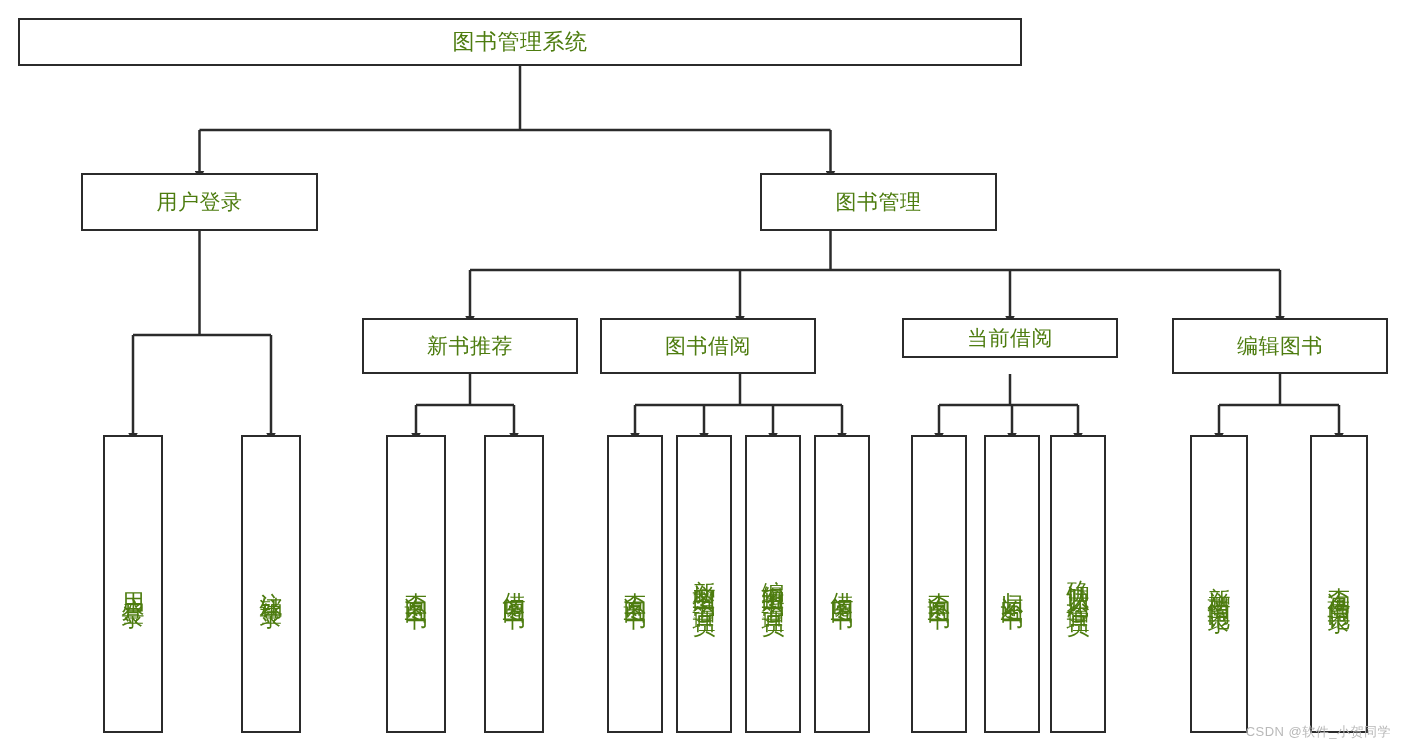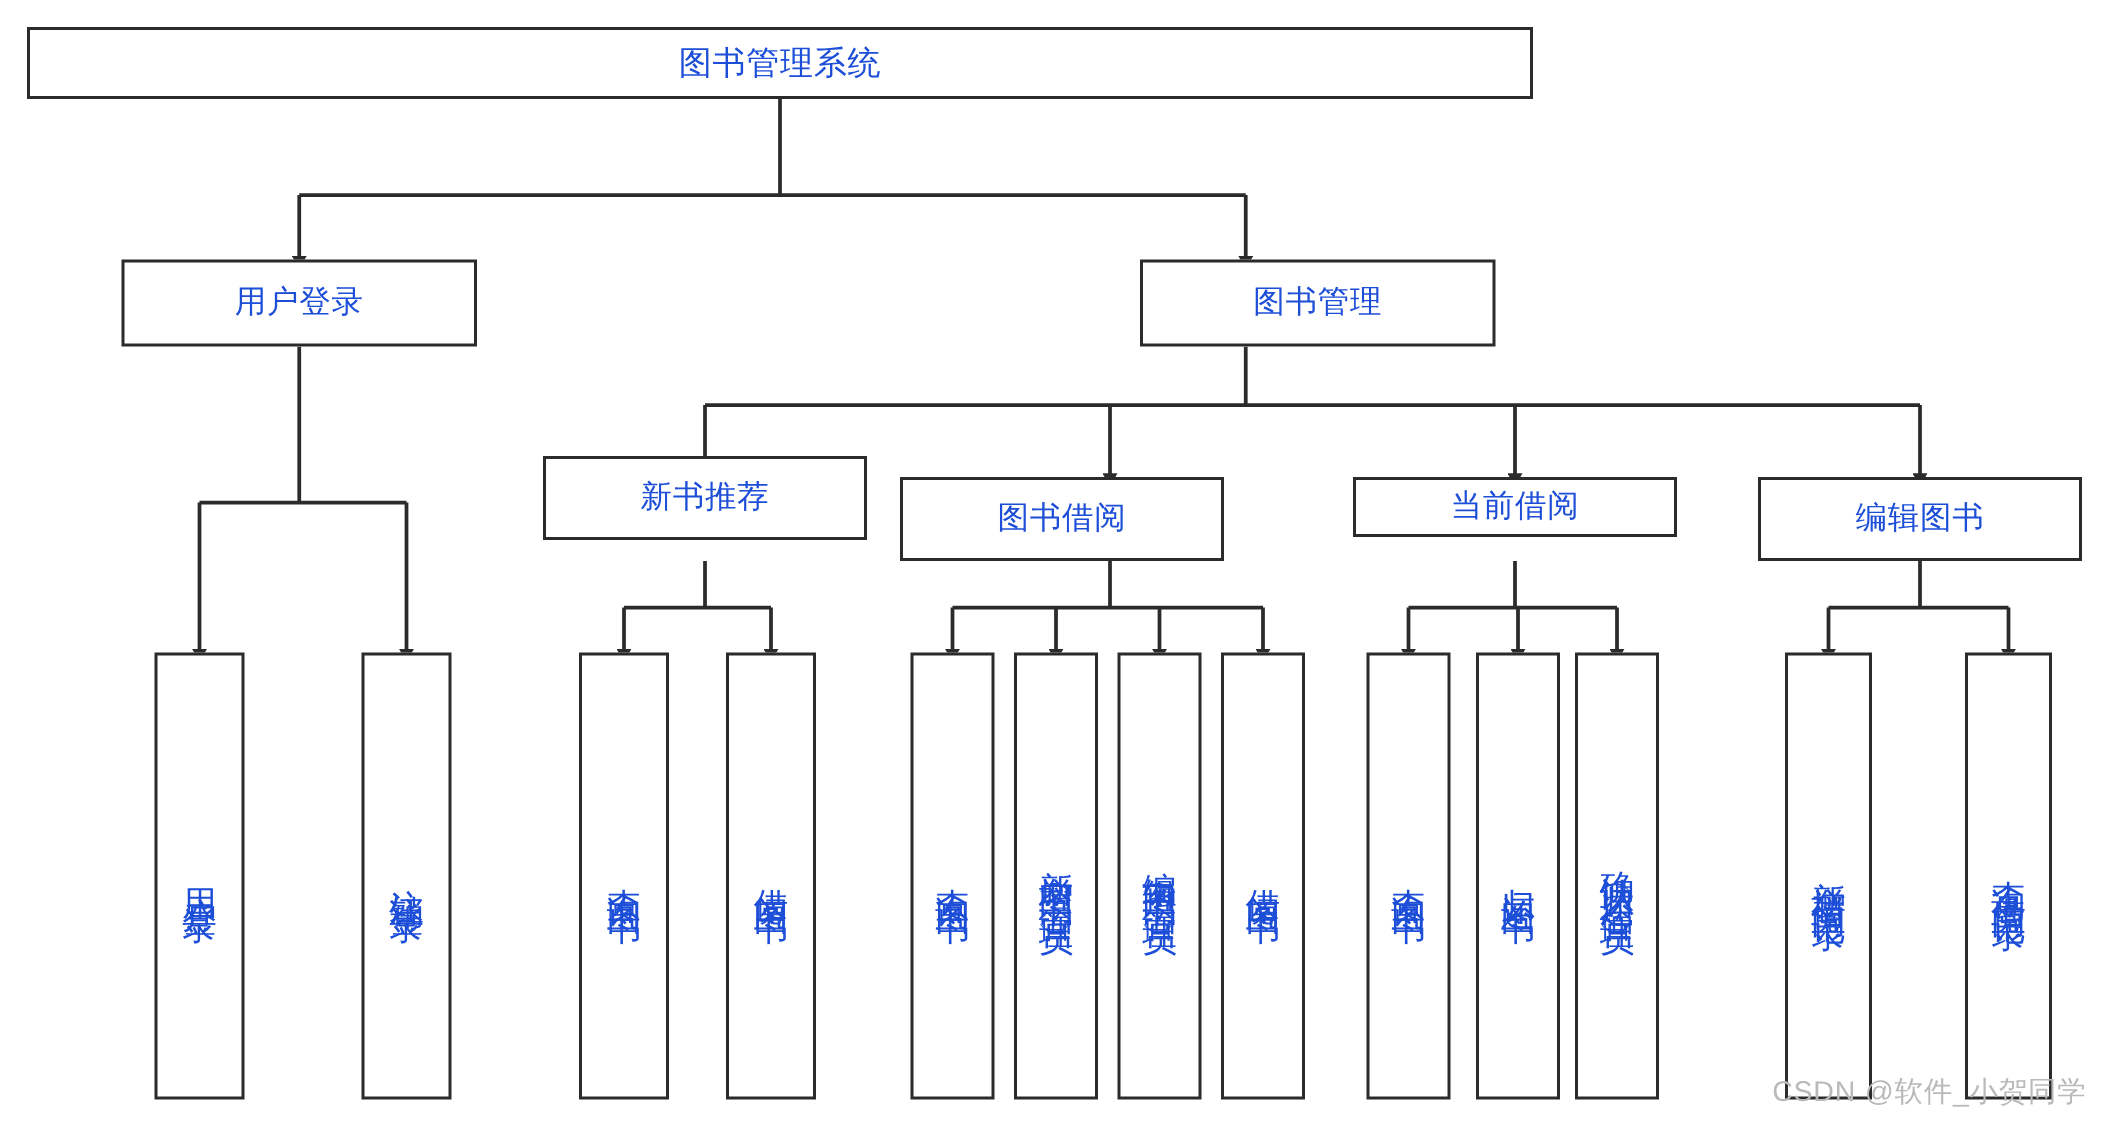--- a/index.html
+++ b/index.html
@@ -29,21 +29,21 @@
     position: absolute;
     box-sizing: border-box;
     border: 2.5px solid #2b2b2b;
     background: #ffffff;
     display: flex;
     align-items: center;
     justify-content: center;
     overflow: hidden;
   }
   .node .label {
-    color: #1d4ed8;
+    color: #4d7c0f;
     line-height: 1.18;
     white-space: nowrap;
     text-align: center;
   }
   
   .node.horiz .label {
     font-size: 21px;
     letter-spacing: 0.5px;
   }
   .node.root .label {
@@ -60,21 +60,21 @@
     font-size: 23px;
     line-height: 1.0;
     letter-spacing: 5px;
     white-space: nowrap;
     max-height: 100%;
   }
   #watermark {
     position: absolute;
     right: 14px;
     bottom: 6px;
-    font-size: 19px;
+    font-size: 13px;
     color: #b9b9b9;
     letter-spacing: 0.5px;
     white-space: nowrap;
     user-select: none;
   }
 </style>
 </head>
 <body>
 
 <div id="canvas">
@@ -125,21 +125,21 @@
   <div id="nodes-layer">
       <div class="node horiz root" style="left: 18px; top: 18px; width: 1004px; height: 48px;">
         <span class="label">图书管理系统</span>
       </div>
       <div class="node horiz" style="left: 81px; top: 173px; width: 237px; height: 58px;">
         <span class="label">用户登录</span>
       </div>
       <div class="node horiz" style="left: 712px; top: 173px; width: 237px; height: 58px; margin-left: 48px;">
         <span class="label">图书管理</span>
       </div>
-      <div class="node horiz" style="left: 362px; top: 304px; width: 216px; height: 56px;">
+      <div class="node horiz" style="left: 362px; top: 318px; width: 216px; height: 56px;">
         <span class="label">新书推荐</span>
       </div>
       <div class="node horiz" style="left: 600px; top: 318px; width: 216px; height: 56px;">
         <span class="label">图书借阅</span>
       </div>
       <div class="node horiz" style="left: 902px; top: 318px; width: 216px; height: 40px;">
         <span class="label">当前借阅</span>
       </div>
       <div class="node horiz" style="left: 1172px; top: 318px; width: 216px; height: 56px;">
         <span class="label">编辑图书</span>

